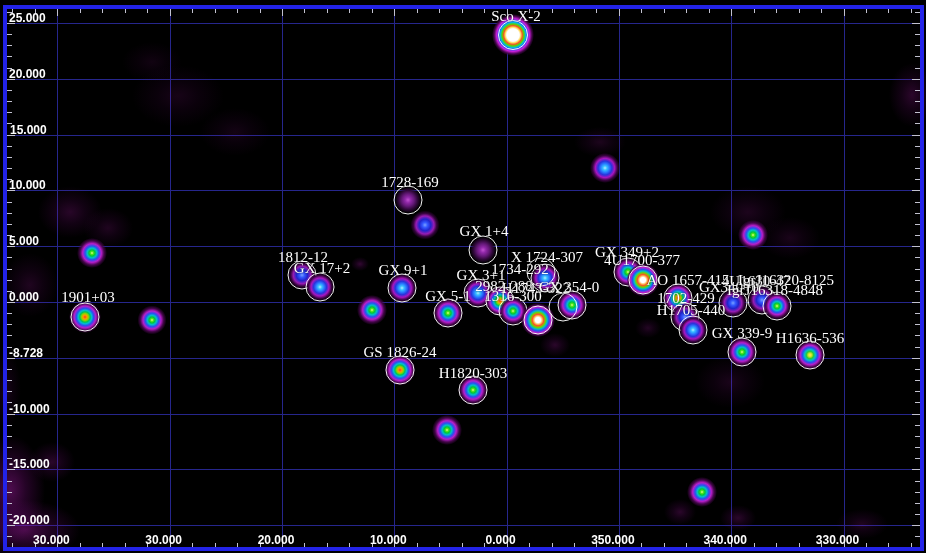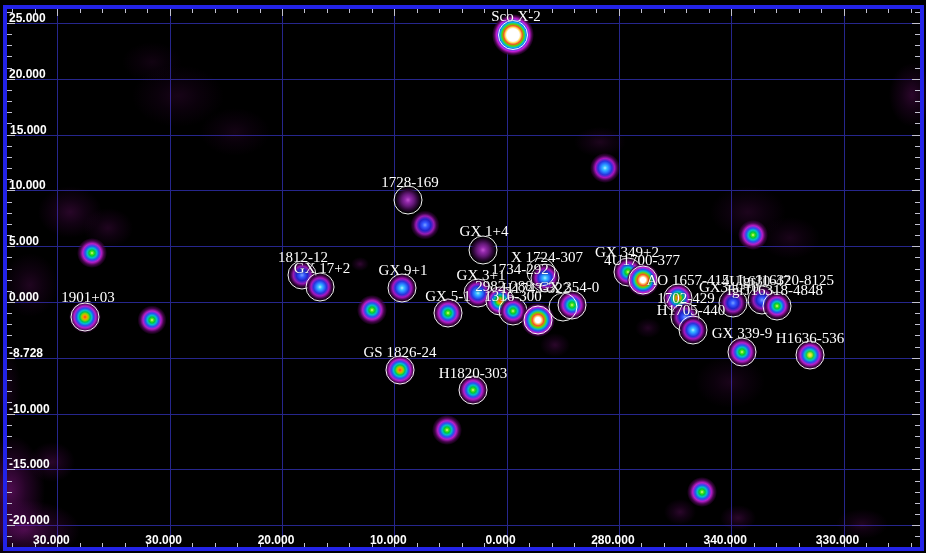--- a/index.html
+++ b/index.html
@@ -358,17 +358,17 @@
       <div class="axis-num y" style="left: 9px; top: 297px;">0.000</div>
       <div class="axis-num y" style="left: 9px; top: 352.8px;">-8.728</div>
       <div class="axis-num y" style="left: 9px; top: 408.6px;">-10.000</div>
       <div class="axis-num y" style="left: 9px; top: 464.4px;">-15.000</div>
       <div class="axis-num y" style="left: 9px; top: 520.2px;">-20.000</div>
       <div class="axis-num x" style="left: 51.4px; top: 540px;">30.000</div>
       <div class="axis-num x" style="left: 163.7px; top: 540px;">30.000</div>
       <div class="axis-num x" style="left: 276px; top: 540px;">20.000</div>
       <div class="axis-num x" style="left: 388.3px; top: 540px;">10.000</div>
       <div class="axis-num x" style="left: 500.6px; top: 540px;">0.000</div>
-      <div class="axis-num x" style="left: 612.9px; top: 540px;">280.000</div>
+      <div class="axis-num x" style="left: 612.9px; top: 540px;">350.000</div>
       <div class="axis-num x" style="left: 725.2px; top: 540px;">340.000</div>
       <div class="axis-num x" style="left: 837.5px; top: 540px;">330.000</div>
     </div>
 </div>
 
 </body></html>

